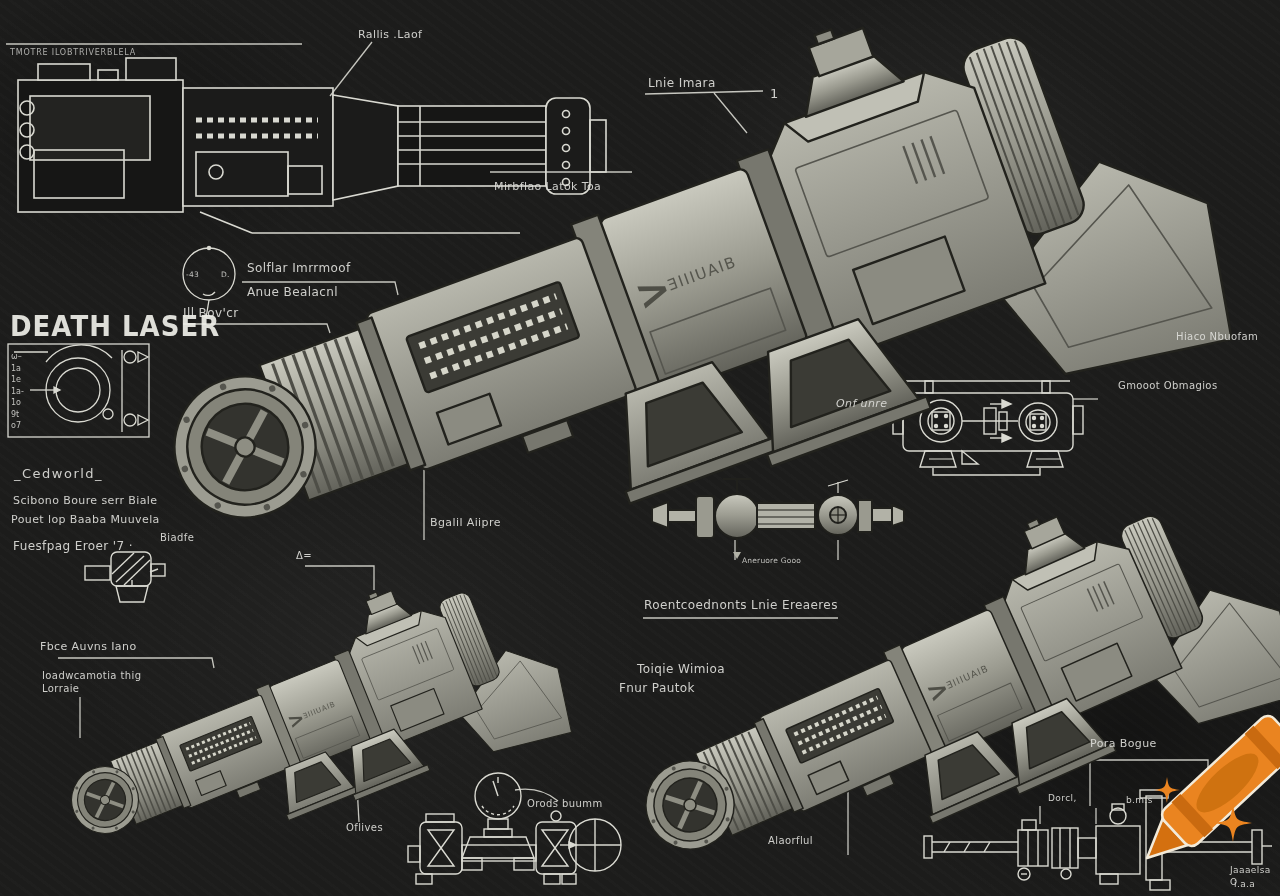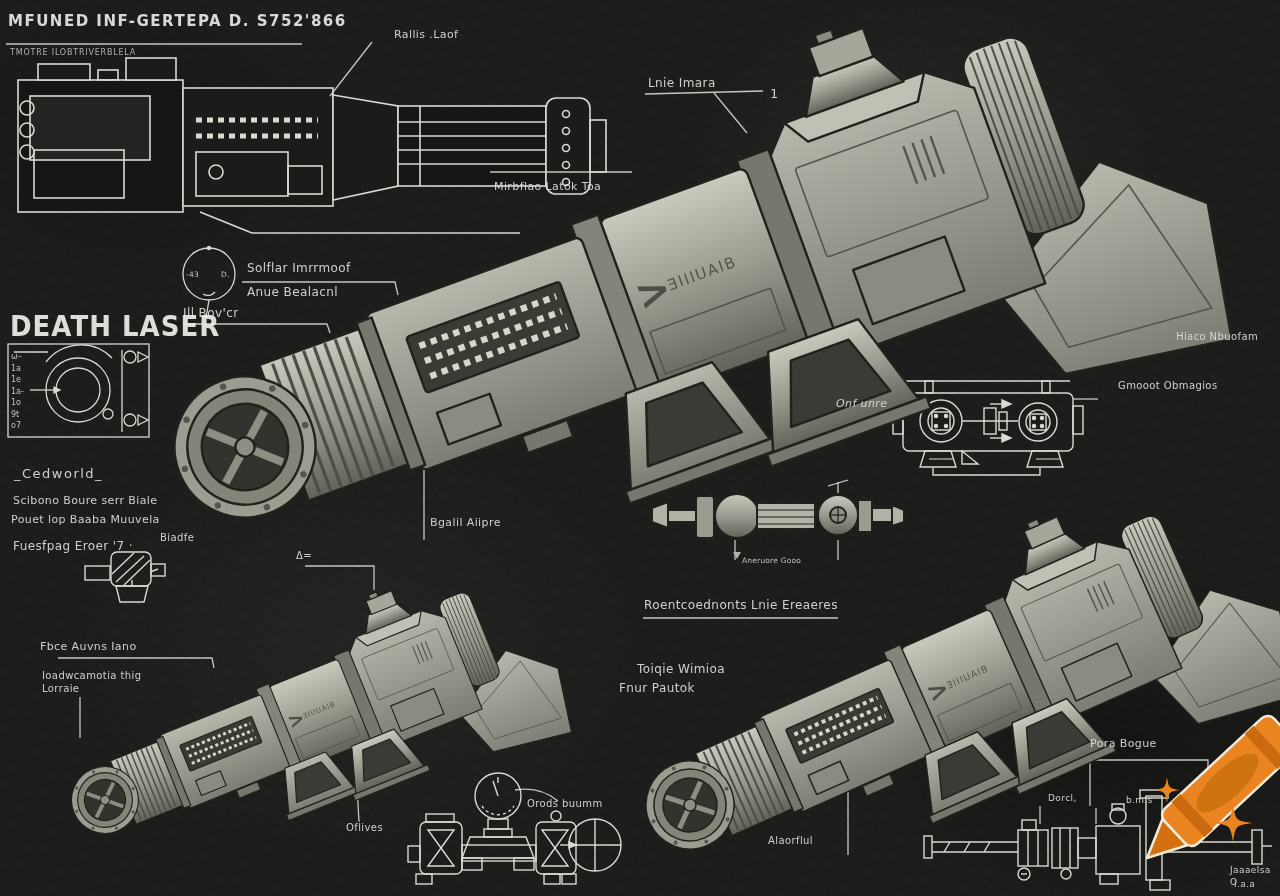--- a/index.html
+++ b/index.html
@@ -366,24 +366,23 @@
       <rect x="38" y="-24" width="150" height="48" rx="9" fill="#ea8420"></rect>
       <rect x="56" y="-24" width="12" height="48" fill="#c96a10" stroke="none"></rect>
       <rect x="156" y="-24" width="12" height="48" fill="#c96a10" stroke="none"></rect>
       <ellipse cx="110" cy="0" rx="40" ry="15" fill="#cf7210" stroke="none"></ellipse>
     </g>
     <use href="#spark" transform="translate(1167,790) scale(13)" fill="#ea8420"></use>
     <use href="#spark" transform="translate(1233,823) scale(19)" fill="#ea8420"></use>
   </g>
 </svg>
 
-<div class="ann t-title" style="left:8px;top:12px;">MFUNED INF-GERTEPA   D. S752'866</div>
 <div class="ann t-sub" style="left:10px;top:48px;">TMOTRE ILOBTRIVERBLELA</div>
 
-<div class="ann" style="left:358px;top:28px;margin-left:36px;">Rallis .Laof</div>
+<div class="ann" style="left:358px;top:28px;">Rallis .Laof</div>
 <div class="ann s12" style="left:648px;top:76px;">Lnie Imara</div>
 <div class="ann s13" style="left:770px;top:86px;">1</div>
 <div class="ann" style="left:494px;top:156px;margin-top:24px;">Mirbflao  Latok  Toa</div>
 
 <div class="ann s12" style="left:247px;top:261px;">Solflar Imrrmoof</div>
 <div class="ann s12" style="left:247px;top:285px;">Anue Bealacnl</div>
 <div class="ann s12" style="left:183px;top:306px;">Ill Bov'cr</div>
 <div class="ann tiny" style="left:186px;top:270px;">-43</div>
 <div class="ann tiny" style="left:221px;top:270px;">D.</div>
 

